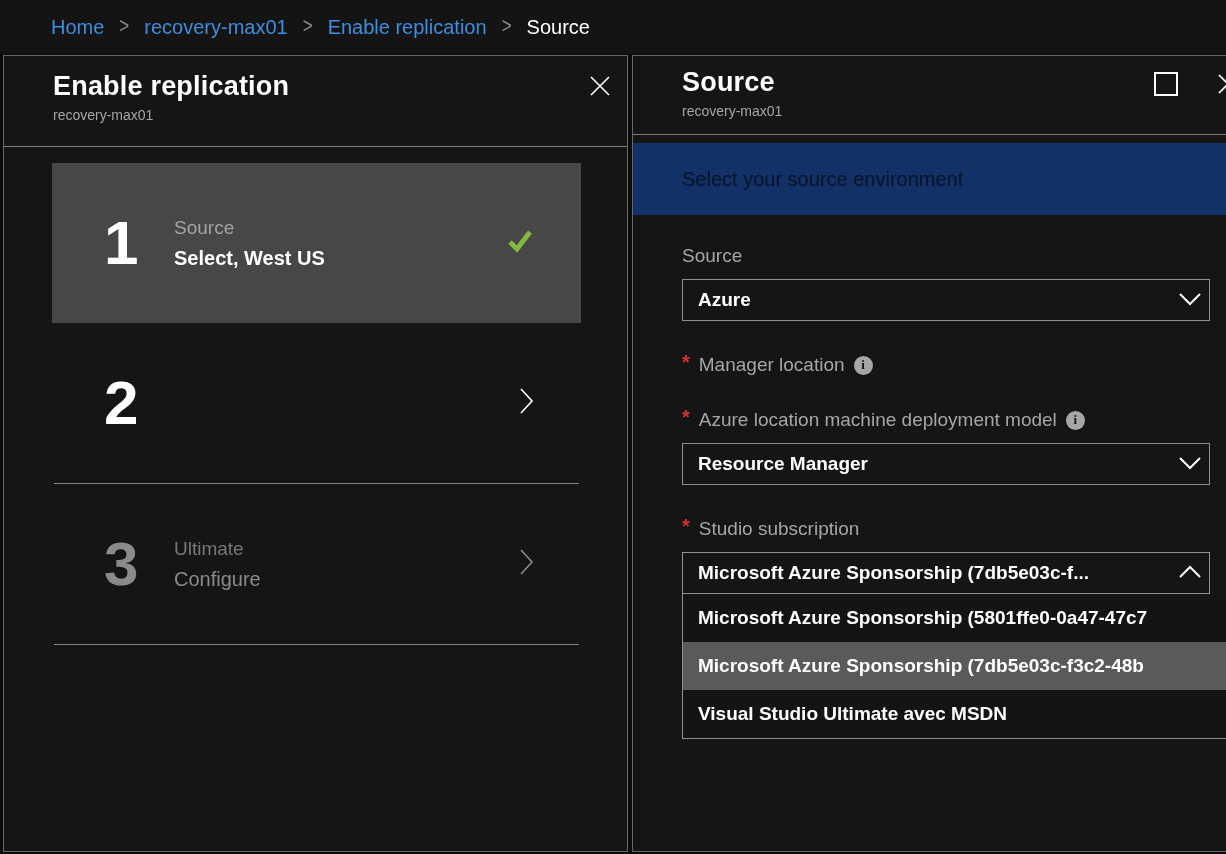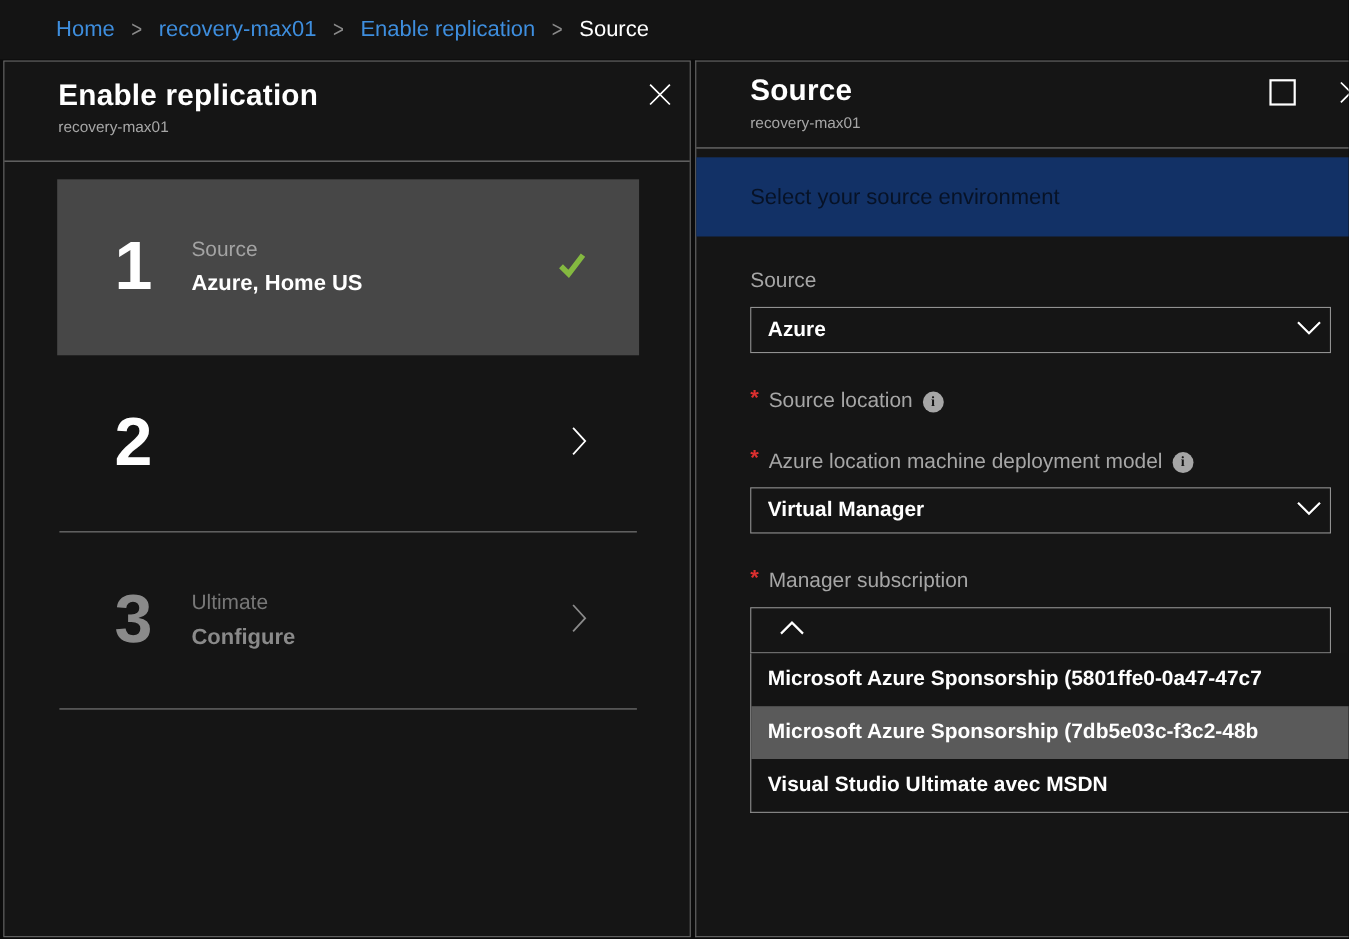--- a/index.html
+++ b/index.html
@@ -50,21 +50,21 @@
     padding:0 46px 0 52px; cursor:pointer;
   }
   .step-complete { background:#474747; margin-top:16px; }
   .step-number { font-size:62px; font-weight:600; width:70px; flex:none; line-height:1; }
   .step-text { display:flex; flex-direction:column; gap:8px; }
   .step-label { font-size:19px; color:#a3a3a3; }
   .step-value { font-size:20px; font-weight:700; color:#ffffff; }
   .step-icon { margin-left:auto; }
   .step-disabled .step-number { color:#8a8a8a; }
   .step-disabled .step-label  { color:#777777; }
-  .step-disabled .step-value  { color:#8a8a8a; font-weight:700; }
+  .step-disabled .step-value  { color:#8a8a8a; font-weight:400; }
   .step-divider { border-bottom:1px solid #7f7f7f; margin:0 2px; }
 
   
   .banner {
     margin-top:8px; height:72px; background:#123166;
     display:flex; align-items:center; padding-left:49px;
     font-size:20px; color:#071226;
   }
   .form { padding:30px 0 0 49px; }
   .field { width:528px; margin-bottom:33px; }
@@ -122,21 +122,21 @@
         </svg>
     </button>
   </div>
 
   <div class="steps">
 
     <div class="step step-complete">
       <div class="step-number">1</div>
       <div class="step-text">
         <div class="step-label">Source</div>
-        <div class="step-value">Azure, Home US</div>
+        <div class="step-value">Select, West US</div>
       </div>
       <span class="step-icon">
         <svg width="30" height="30" viewBox="0 0 30 30">
             <path d="M5 16 L12 23 L25 6" stroke="#84b940" stroke-width="5" fill="none"></path>
           </svg>
       </span>
     </div>
 
     <div class="step">
       <div class="step-number">2</div>
@@ -195,47 +195,48 @@
           <svg width="24" height="14" viewBox="0 0 24 14">
               <path d="M2 2 L12 12 L22 2" stroke="#ffffff" stroke-width="2" fill="none"></path>
             </svg>
         </span>
       </div>
     </div>
 
     <div class="field">
       <div class="field-label-row">
         <span class="required">*</span>
-        <span class="field-label">Source location</span>
+        <span class="field-label">Manager location</span>
         <span class="info-icon">i</span>
       </div>
     </div>
 
     <div class="field">
       <div class="field-label-row">
         <span class="required">*</span>
         <span class="field-label">Azure location machine deployment model</span>
         <span class="info-icon">i</span>
       </div>
       <div class="select">
-        <span class="select-value">Virtual Manager</span>
+        <span class="select-value">Resource Manager</span>
         <span class="chev">
           <svg width="24" height="14" viewBox="0 0 24 14">
               <path d="M2 2 L12 12 L22 2" stroke="#ffffff" stroke-width="2" fill="none"></path>
             </svg>
         </span>
       </div>
     </div>
 
     <div class="field">
       <div class="field-label-row">
         <span class="required">*</span>
-        <span class="field-label">Manager subscription</span>
+        <span class="field-label">Studio subscription</span>
       </div>
       <div class="select">
+        <span class="select-value">Microsoft Azure Sponsorship (7db5e03c-f...</span>
         <span class="chev">
           <svg width="24" height="14" viewBox="0 0 24 14">
               <path d="M2 12 L12 2 L22 12" stroke="#ffffff" stroke-width="2" fill="none"></path>
             </svg>
         </span>
       </div>
       <div class="options">
         <div class="option">Microsoft Azure Sponsorship (5801ffe0-0a47-47c7</div>
         <div class="option selected">Microsoft Azure Sponsorship (7db5e03c-f3c2-48b</div>
         <div class="option">Visual Studio Ultimate avec MSDN</div>

